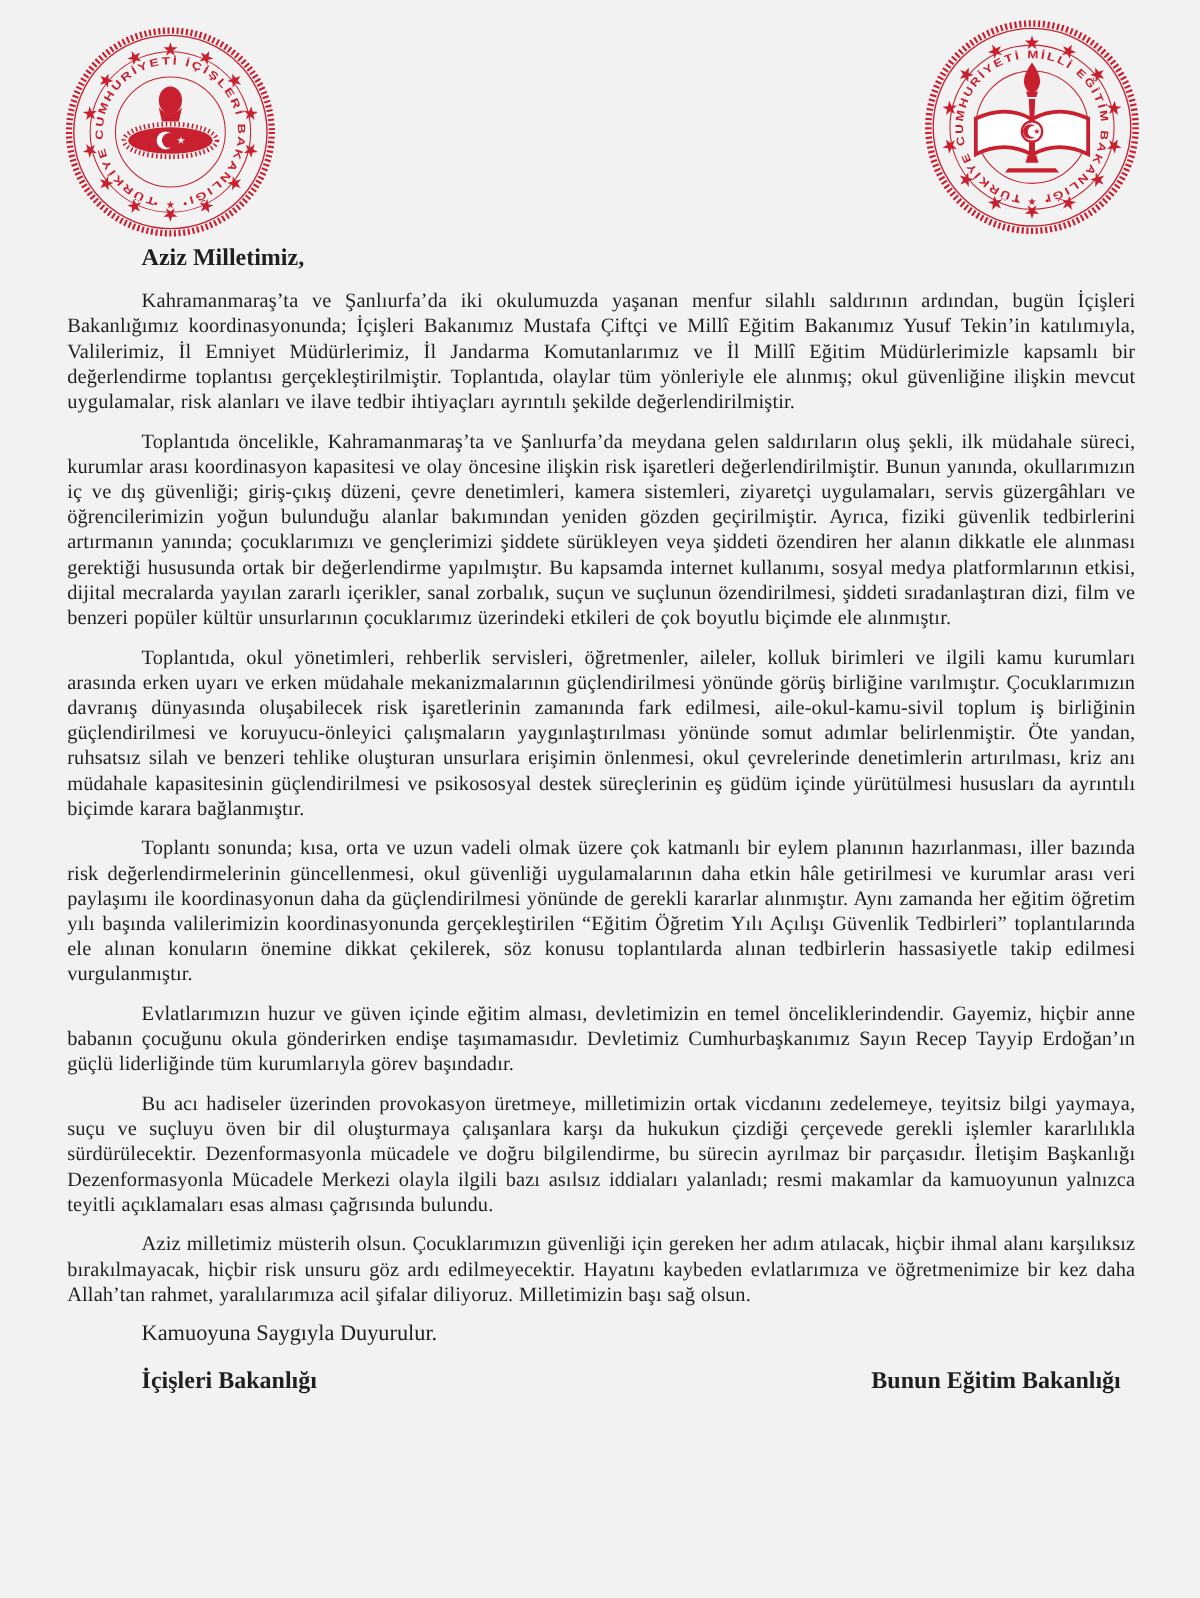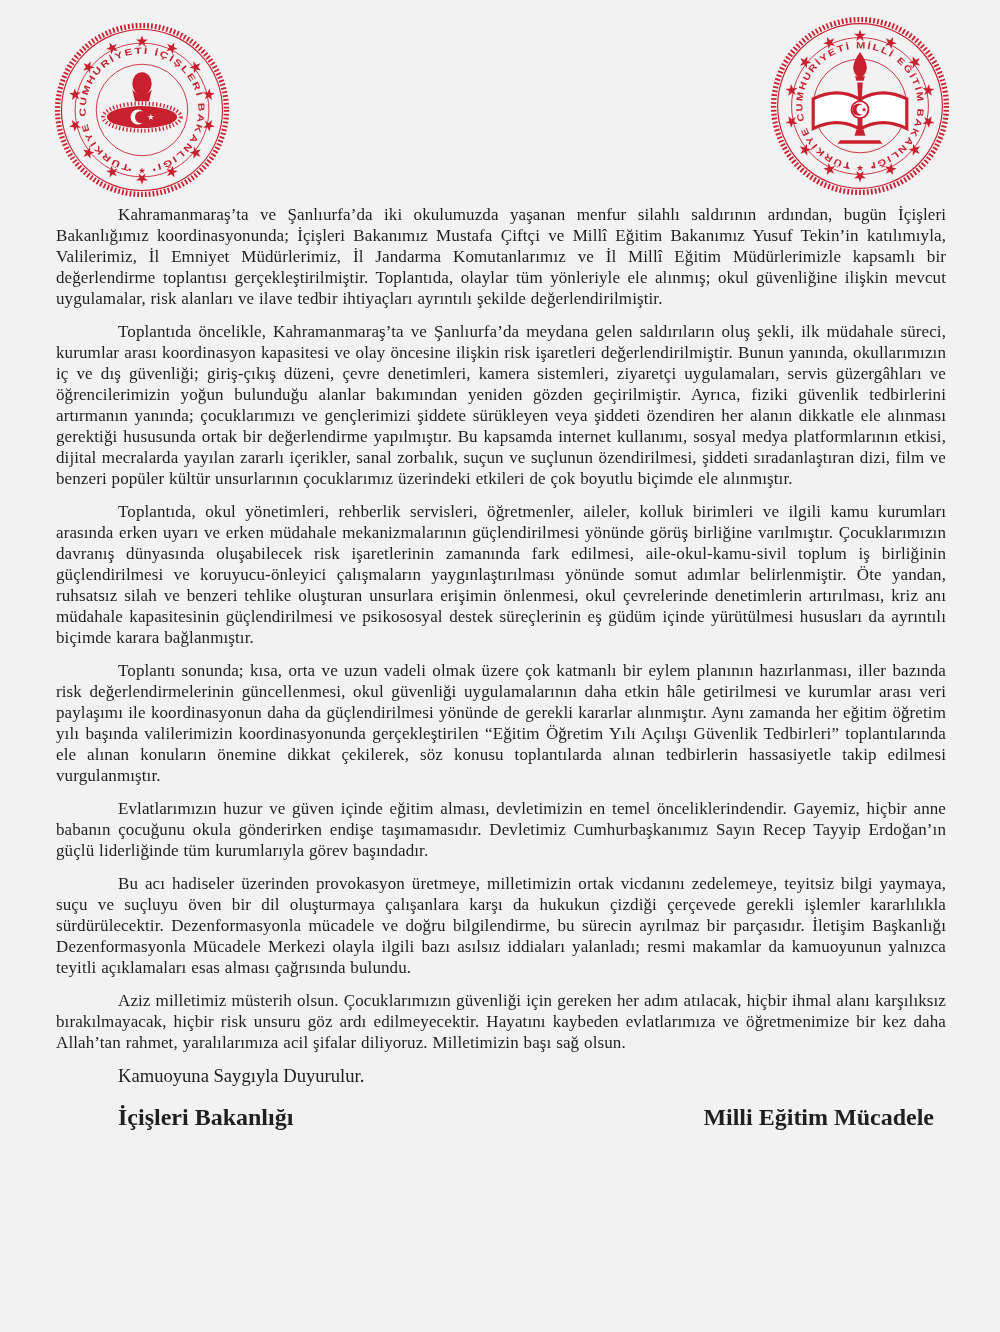--- a/index.html
+++ b/index.html
@@ -32,21 +32,21 @@
     font-size:17px;line-height:21px;
     text-align:justify;text-indent:62px;
     word-spacing:0.5px;letter-spacing:0.1px;
   }
   .closing{
     margin:2px 0 16px 62px;font-size:18.6px;
   }
   .signatures{
     display:flex;justify-content:space-between;align-items:baseline;
     margin-top:17px;padding-left:62px;padding-right:12px;
-    font-weight:bold;font-size:24px;
+    font-weight:bold;font-size:20px;
   }
 </style>
 </head>
 <body>
 
 <div class="page">
 
   <svg width="0" height="0" style="position:absolute" aria-hidden="true">
     <defs>
       <polygon id="star5" points="0,-7 1.6,-2.2 6.7,-2.2 2.6,0.9 4.1,5.7 0,2.8 -4.1,5.7 -2.6,0.9 -6.7,-2.2 -1.6,-2.2"></polygon>
@@ -149,30 +149,31 @@
           <use href="#star5" transform="translate(104.5,104) scale(0.42)"></use>
         </g>
         <circle cx="86" cy="168" r="1.4"></circle>
         <circle cx="114" cy="168" r="1.4"></circle>
         <use href="#star5" transform="translate(100,169) scale(0.55)"></use>
       </g>
     </svg>
   </div>
 
   <div class="content">
+    <p class="salutation">Aziz Milletimiz,</p>
 
     <p class="body-par">Kahramanmaraş’ta ve Şanlıurfa’da iki okulumuzda yaşanan menfur silahlı saldırının ardından, bugün İçişleri Bakanlığımız koordinasyonunda; İçişleri Bakanımız Mustafa Çiftçi ve Millî Eğitim Bakanımız Yusuf Tekin’in katılımıyla, Valilerimiz, İl Emniyet Müdürlerimiz, İl Jandarma Komutanlarımız ve İl Millî Eğitim Müdürlerimizle kapsamlı bir değerlendirme toplantısı gerçekleştirilmiştir. Toplantıda, olaylar tüm yönleriyle ele alınmış; okul güvenliğine ilişkin mevcut uygulamalar, risk alanları ve ilave tedbir ihtiyaçları ayrıntılı şekilde değerlendirilmiştir.</p>
     <p class="body-par">Toplantıda öncelikle, Kahramanmaraş’ta ve Şanlıurfa’da meydana gelen saldırıların oluş şekli, ilk müdahale süreci, kurumlar arası koordinasyon kapasitesi ve olay öncesine ilişkin risk işaretleri değerlendirilmiştir. Bunun yanında, okullarımızın iç ve dış güvenliği; giriş-çıkış düzeni, çevre denetimleri, kamera sistemleri, ziyaretçi uygulamaları, servis güzergâhları ve öğrencilerimizin yoğun bulunduğu alanlar bakımından yeniden gözden geçirilmiştir. Ayrıca, fiziki güvenlik tedbirlerini artırmanın yanında; çocuklarımızı ve gençlerimizi şiddete sürükleyen veya şiddeti özendiren her alanın dikkatle ele alınması gerektiği hususunda ortak bir değerlendirme yapılmıştır. Bu kapsamda internet kullanımı, sosyal medya platformlarının etkisi, dijital mecralarda yayılan zararlı içerikler, sanal zorbalık, suçun ve suçlunun özendirilmesi, şiddeti sıradanlaştıran dizi, film ve benzeri popüler kültür unsurlarının çocuklarımız üzerindeki etkileri de çok boyutlu biçimde ele alınmıştır.</p>
     <p class="body-par">Toplantıda, okul yönetimleri, rehberlik servisleri, öğretmenler, aileler, kolluk birimleri ve ilgili kamu kurumları arasında erken uyarı ve erken müdahale mekanizmalarının güçlendirilmesi yönünde görüş birliğine varılmıştır. Çocuklarımızın davranış dünyasında oluşabilecek risk işaretlerinin zamanında fark edilmesi, aile-okul-kamu-sivil toplum iş birliğinin güçlendirilmesi ve koruyucu-önleyici çalışmaların yaygınlaştırılması yönünde somut adımlar belirlenmiştir. Öte yandan, ruhsatsız silah ve benzeri tehlike oluşturan unsurlara erişimin önlenmesi, okul çevrelerinde denetimlerin artırılması, kriz anı müdahale kapasitesinin güçlendirilmesi ve psikososyal destek süreçlerinin eş güdüm içinde yürütülmesi hususları da ayrıntılı biçimde karara bağlanmıştır.</p>
     <p class="body-par">Toplantı sonunda; kısa, orta ve uzun vadeli olmak üzere çok katmanlı bir eylem planının hazırlanması, iller bazında risk değerlendirmelerinin güncellenmesi, okul güvenliği uygulamalarının daha etkin hâle getirilmesi ve kurumlar arası veri paylaşımı ile koordinasyonun daha da güçlendirilmesi yönünde de gerekli kararlar alınmıştır. Aynı zamanda her eğitim öğretim yılı başında valilerimizin koordinasyonunda gerçekleştirilen “Eğitim Öğretim Yılı Açılışı Güvenlik Tedbirleri” toplantılarında ele alınan konuların önemine dikkat çekilerek, söz konusu toplantılarda alınan tedbirlerin hassasiyetle takip edilmesi vurgulanmıştır.</p>
     <p class="body-par">Evlatlarımızın huzur ve güven içinde eğitim alması, devletimizin en temel önceliklerindendir. Gayemiz, hiçbir anne babanın çocuğunu okula gönderirken endişe taşımamasıdır. Devletimiz Cumhurbaşkanımız Sayın Recep Tayyip Erdoğan’ın güçlü liderliğinde tüm kurumlarıyla görev başındadır.</p>
     <p class="body-par">Bu acı hadiseler üzerinden provokasyon üretmeye, milletimizin ortak vicdanını zedelemeye, teyitsiz bilgi yaymaya, suçu ve suçluyu öven bir dil oluşturmaya çalışanlara karşı da hukukun çizdiği çerçevede gerekli işlemler kararlılıkla sürdürülecektir. Dezenformasyonla mücadele ve doğru bilgilendirme, bu sürecin ayrılmaz bir parçasıdır. İletişim Başkanlığı Dezenformasyonla Mücadele Merkezi olayla ilgili bazı asılsız iddiaları yalanladı; resmi makamlar da kamuoyunun yalnızca teyitli açıklamaları esas alması çağrısında bulundu.</p>
     <p class="body-par">Aziz milletimiz müsterih olsun. Çocuklarımızın güvenliği için gereken her adım atılacak, hiçbir ihmal alanı karşılıksız bırakılmayacak, hiçbir risk unsuru göz ardı edilmeyecektir. Hayatını kaybeden evlatlarımıza ve öğretmenimize bir kez daha Allah’tan rahmet, yaralılarımıza acil şifalar diliyoruz. Milletimizin başı sağ olsun.</p>
 
     <p class="closing">Kamuoyuna Saygıyla Duyurulur.</p>
 
     <div class="signatures">
       <span>İçişleri Bakanlığı</span>
-      <span>Milli Eğitim Mücadele</span>
+      <span>Bunun Eğitim Bakanlığı</span>
     </div>
   </div>
 
 </div>
 
 </body></html>

